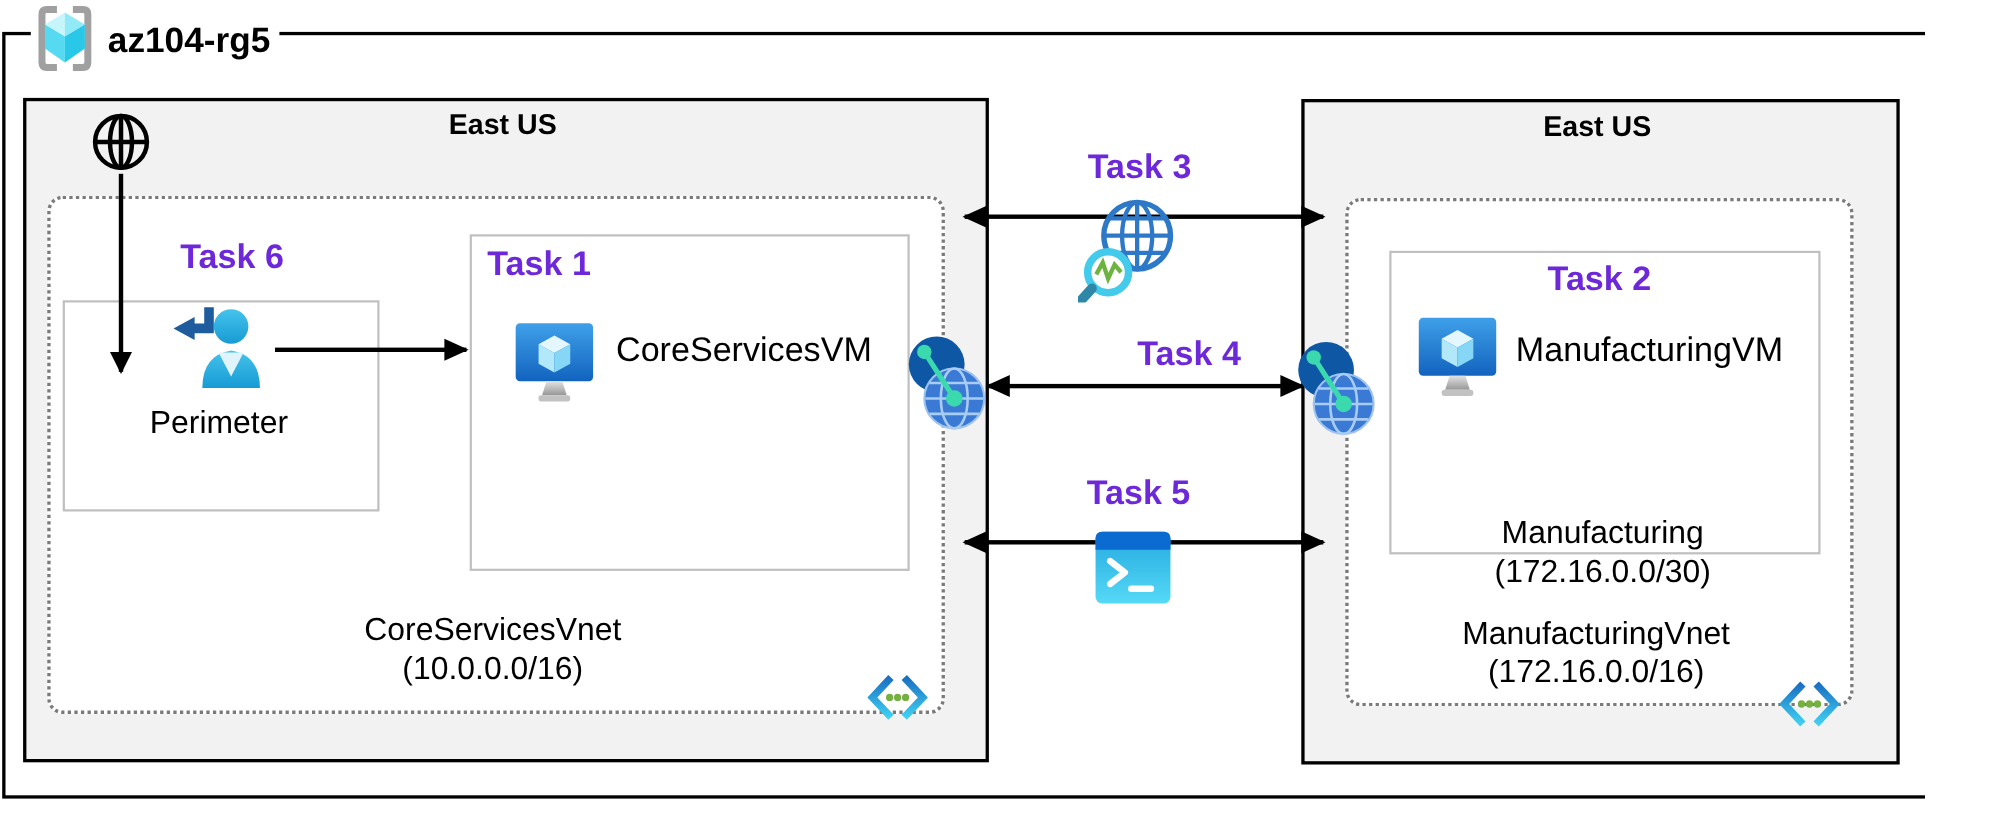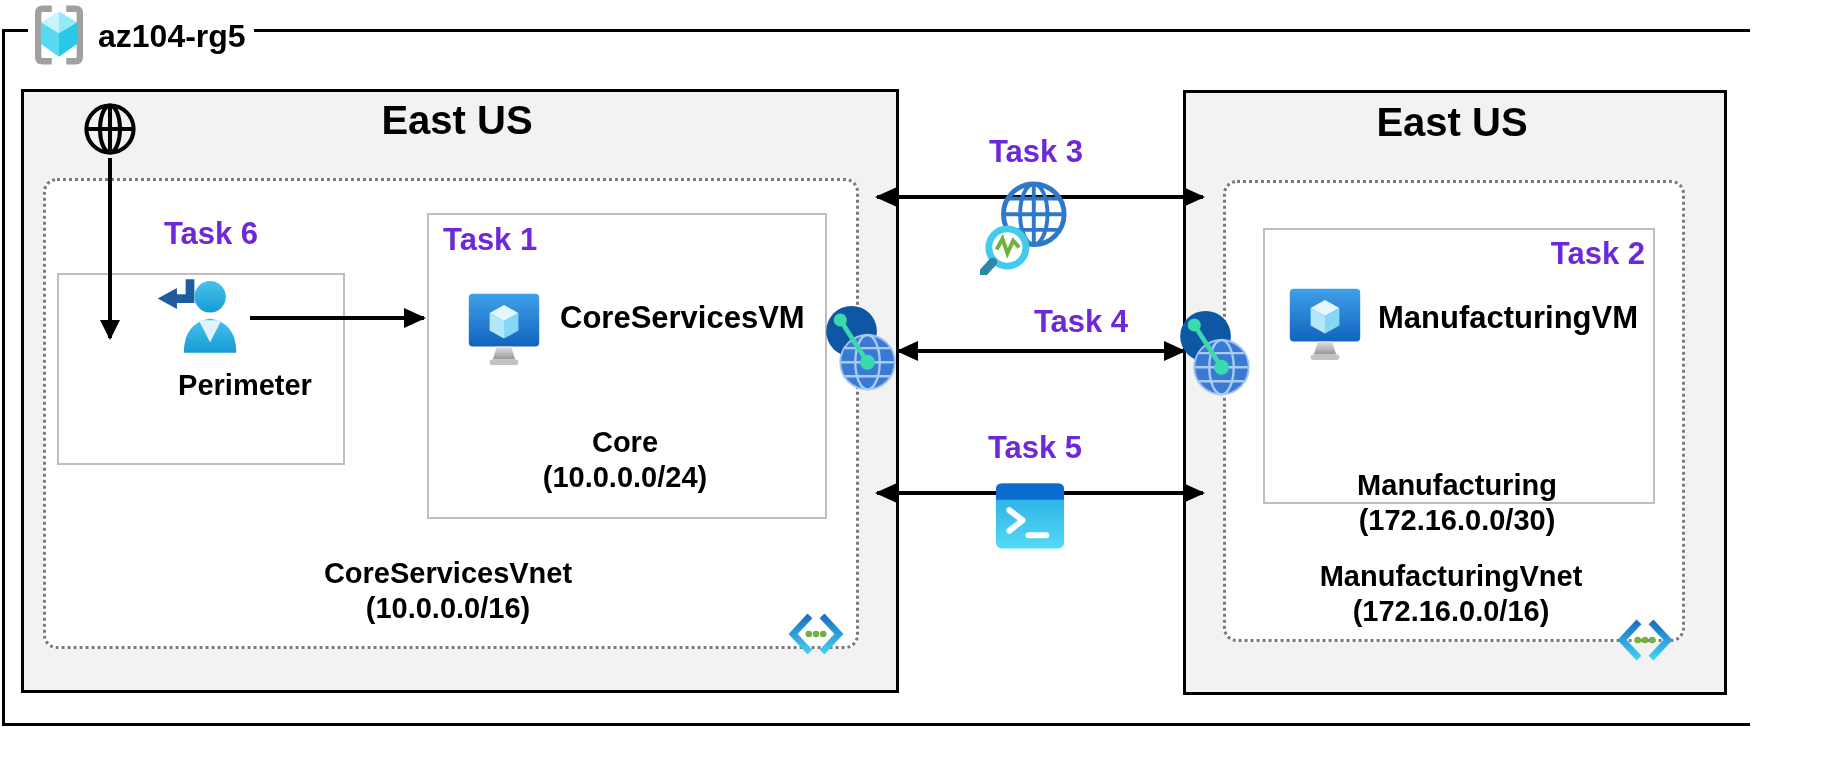--- a/index.html
+++ b/index.html
@@ -9,32 +9,32 @@
   }
   .abs{position:absolute;}
   
   .outer-rect{left:2px;top:29px;width:1760px;height:691px;border:3px solid #000;}
   .rg-gap{left:28px;top:24px;width:226px;height:12px;background:#fff;}
   .rg-label{left:96px;top:18px;font-size:32px;font-weight:bold;color:#000;background:#fff;padding:0 6px 0 2px;}
   
   .region{background:#F2F2F2;border:3px solid #000;}
   .region-left{left:21px;top:89px;width:872px;height:598px;}
   .region-right{left:1183px;top:90px;width:538px;height:599px;}
-  .region-title{font-size:40px;font-weight:bold;color:#000;text-align:center;width:100%;top:10px;left:0;}
+  .region-title{font-size:26px;font-weight:bold;color:#000;text-align:center;width:100%;top:10px;left:0;}
   
   .vnetbox{background:#fff;border:3px dotted #7a7a7a;border-radius:14px;}
   .vnet-left{left:43px;top:178px;width:810px;height:465px;}
   .vnet-right{left:1223px;top:180px;width:456px;height:456px;}
   
   .subbox{background:#fff;border:2px solid #BFBFBF;}
   .box-perimeter{left:57px;top:273px;width:284px;height:188px;}
   .box-task1{left:427px;top:213px;width:396px;height:302px;}
   .box-task2{left:1263px;top:228px;width:388px;height:272px;}
   .tasklbl{font-size:31px;font-weight:bold;color:#6d28d9;white-space:nowrap;}
-  .blk{font-weight:bold;color:#000;}
+  .blk{font-weight:normal;color:#000;}
   .name29{font-size:29px;line-height:1.2;text-align:center;}
   .vmname{font-size:31px;white-space:nowrap;}
   
   .hline{height:4px;background:#000;z-index:5;}
   .vline{width:4px;background:#000;z-index:5;}
   .head{position:absolute;width:0;height:0;}
   .head-l{left:-2px;top:-8px;border-top:10px solid transparent;border-bottom:10px solid transparent;border-right:22px solid #000;}
   .head-r{right:-2px;top:-8px;border-top:10px solid transparent;border-bottom:10px solid transparent;border-left:22px solid #000;}
   .head-d{left:-8px;bottom:-2px;border-left:10px solid transparent;border-right:10px solid transparent;border-top:20px solid #000;}
   .icon{z-index:6;}
@@ -83,21 +83,21 @@
         <stop offset="0" stop-color="#45C3EC"></stop>
           <stop offset="1" stop-color="#179BD4"></stop>
       </linearGradient>
     </defs>
     <path d="M47 8 V30 H30" stroke="#1E5C9E" stroke-width="10" fill="none"></path>
     <polygon points="32,18 32,42 10,30" fill="#1E5C9E"></polygon>
     <circle cx="70" cy="28" r="18" fill="url(#pg)"></circle>
     <path d="M40 92 Q40 58 70 53 Q100 58 100 92 Z" fill="url(#pg)"></path>
     <polygon points="57,55 83,55 70,80" fill="#E2F4FB"></polygon>
   </svg>
-  <div class="abs blk name29" style="left:57px;top:368px;width:284px;padding-left:46px;">
+  <div class="abs blk name29" style="left:57px;top:368px;width:284px;">
     <div>Perimeter</div>
   </div>
 
   <div class="abs hline" style="left:250px;top:316px;width:174px;">
     <span class="head head-r"></span>
   </div>
 
   <div class="abs subbox box-task1"></div>
   <div class="abs tasklbl" style="left:443px;top:222px;">Task 1</div>
   <svg class="abs icon" style="left:464px;top:280px;" width="80" height="98" viewBox="0 0 100 100">
@@ -112,24 +112,20 @@
       </linearGradient>
     </defs>
     <rect x="6" y="6" width="88" height="66" rx="5" fill="url(#vmscr)"></rect>
     <polygon points="50,20 68,30 50,40 32,30" fill="#E4F7FE"></polygon>
     <polygon points="32,30 50,40 50,62 32,52" fill="#B3E7FA"></polygon>
     <polygon points="68,30 50,40 50,62 68,52" fill="#86D7F5"></polygon>
     <polygon points="41,72 59,72 64,88 36,88" fill="url(#vmstand)"></polygon>
     <rect x="32" y="88" width="36" height="7" rx="3" fill="#C2C2C2"></rect>
   </svg>
   <div class="abs blk vmname" style="left:560px;top:300px;">CoreServicesVM</div>
-  <div class="abs blk name29" style="left:427px;top:425px;width:396px;">
-    <div>Core</div>
-    <div>(10.0.0.0/24)</div>
-  </div>
 
   <div class="abs blk name29" style="left:43px;top:556px;width:810px;">
     <div>CoreServicesVnet</div>
     <div>(10.0.0.0/16)</div>
   </div>
 
   <svg class="abs icon" style="left:787px;top:612px;" width="58" height="44" viewBox="0 0 96 72">
     <defs>
       <linearGradient id="vng" x1="0" y1="0" x2="0" y2="1">
         <stop offset="0" stop-color="#1A6FC2"></stop>
@@ -195,21 +191,21 @@
     <polyline points="22,42 40,56 22,70" stroke="#FFFFFF" stroke-width="8" fill="none" stroke-linecap="round" stroke-linejoin="round"></polyline>
     <line x1="48" y1="76" x2="72" y2="76" stroke="#FFFFFF" stroke-width="8" stroke-linecap="round"></line>
   </svg>
 
   <div class="abs region region-right"></div>
   <div class="abs region-title" style="left:1183px;top:100px;width:538px;">East US</div>
 
   <div class="abs vnetbox vnet-right"></div>
 
   <div class="abs subbox box-task2"></div>
-  <div class="abs tasklbl" style="left:1263px;top:236px;width:382px;text-align:right;">Task 2</div>
+  <div class="abs tasklbl" style="left:1263px;top:236px;width:382px;text-align:center;">Task 2</div>
   <svg class="abs icon" style="left:1285px;top:275px;" width="80" height="98" viewBox="0 0 100 100">
     <rect x="6" y="6" width="88" height="66" rx="5" fill="url(#vmscr)"></rect>
     <polygon points="50,20 68,30 50,40 32,30" fill="#E4F7FE"></polygon>
     <polygon points="32,30 50,40 50,62 32,52" fill="#B3E7FA"></polygon>
     <polygon points="68,30 50,40 50,62 68,52" fill="#86D7F5"></polygon>
     <polygon points="41,72 59,72 64,88 36,88" fill="url(#vmstand)"></polygon>
     <rect x="32" y="88" width="36" height="7" rx="3" fill="#C2C2C2"></rect>
   </svg>
   <div class="abs blk vmname" style="left:1378px;top:300px;">ManufacturingVM</div>
   <div class="abs blk name29" style="left:1263px;top:422px;width:388px;margin-top:46px;">

